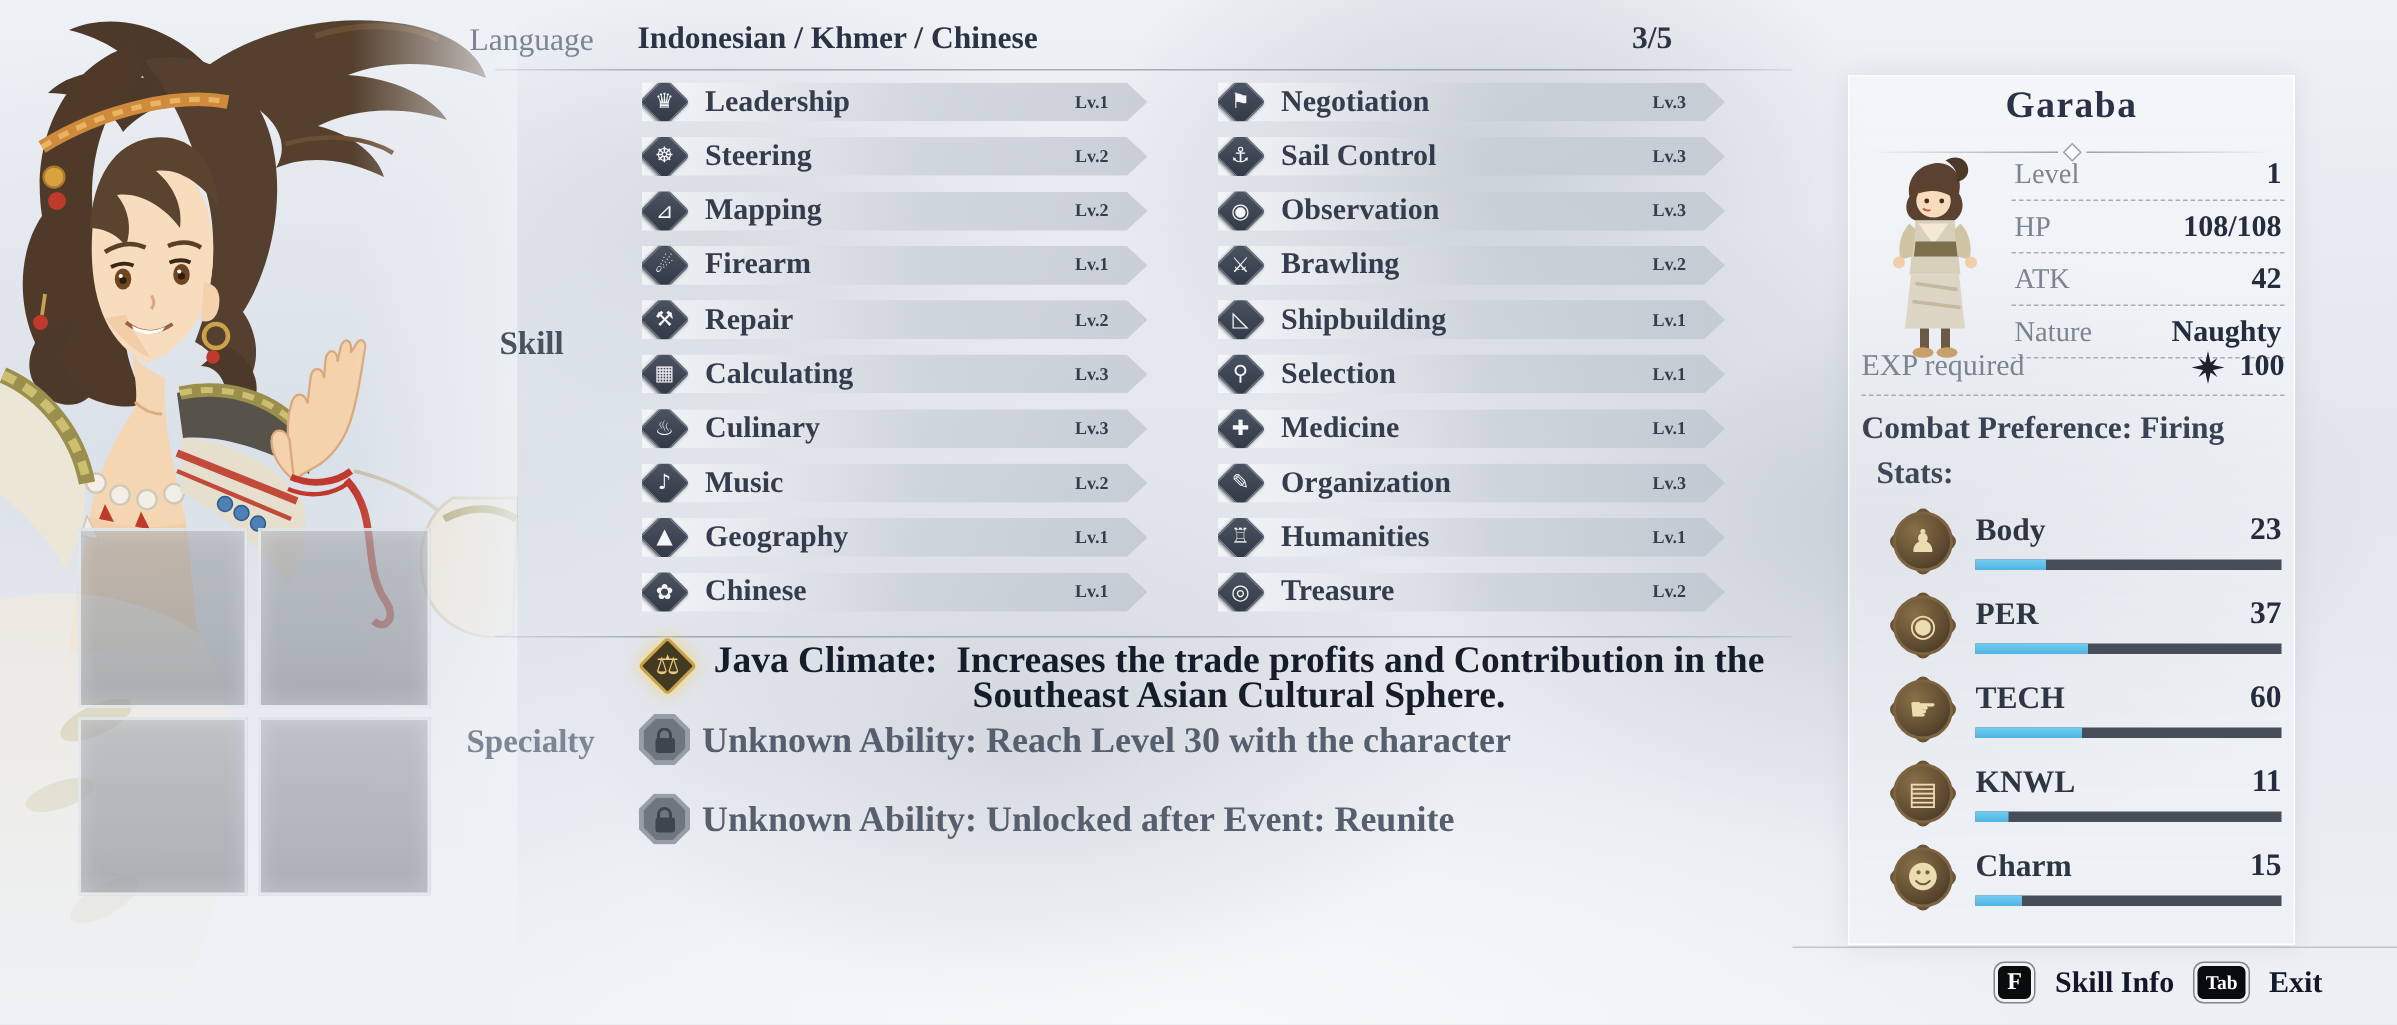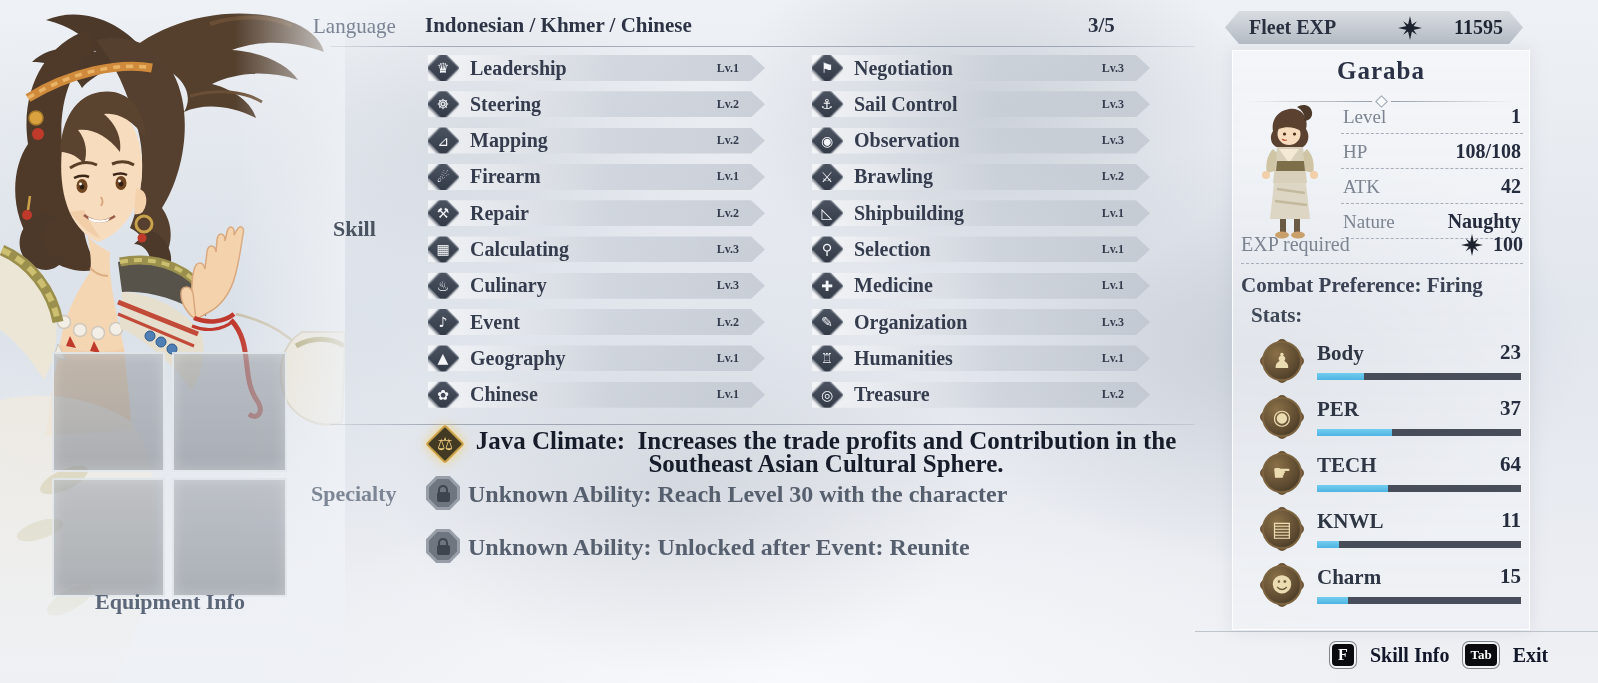--- a/index.html
+++ b/index.html
@@ -219,21 +219,20 @@
     <rect x="0" y="350" width="345" height="333" fill="url(#fadeB)"></rect>
     <rect x="235" y="0" width="110" height="683" fill="url(#fadeR)"></rect>
   </svg>
 
   <div class="abs equip-grid" id="equip-grid">
       <div class="equip-slot"></div>
       <div class="equip-slot"></div>
       <div class="equip-slot"></div>
       <div class="equip-slot"></div>
     </div>
-  <div class="abs equip-label">Equipment Info</div>
 
   <div class="abs lang-label">Language</div>
   <div class="abs lang-value">Indonesian / Khmer / Chinese</div>
   <div class="abs lang-count">3/5</div>
   <div class="abs hdivider" style="left:330px;top:46px;width:865px;"></div>
 
   <div class="abs section-label" style="left:333px;top:216px;">Skill</div>
   <div class="skill-col left" id="skill-col-left">
       <div class="skill-row">
         <span class="skill-icon">
@@ -281,21 +280,21 @@
         <span class="skill-icon">
           <span class="glyph">♨</span>
         </span>
         <span class="skill-name">Culinary</span>
         <span class="skill-level">Lv.3</span>
       </div>
       <div class="skill-row">
         <span class="skill-icon">
           <span class="glyph">♪</span>
         </span>
-        <span class="skill-name">Event</span>
+        <span class="skill-name">Music</span>
         <span class="skill-level">Lv.2</span>
       </div>
       <div class="skill-row">
         <span class="skill-icon">
           <span class="glyph">▲</span>
         </span>
         <span class="skill-name">Geography</span>
         <span class="skill-level">Lv.1</span>
       </div>
       <div class="skill-row">
@@ -389,28 +388,20 @@
       <div class="lock-badge" style="left: 426px; top: 476px;">
         <span class="lock-body"></span>
       </div>
       <div class="locked-text" style="left: 468px; top: 481px;">Unknown Ability: Reach Level 30 with the character</div>
       <div class="lock-badge" style="left: 426px; top: 529px;">
         <span class="lock-body"></span>
       </div>
       <div class="locked-text" style="left: 468px; top: 534px;">Unknown Ability: Unlocked after Event:  Reunite</div>
     </div>
 
-  <div class="abs fleet-badge">
-    <span class="fl-label">Fleet EXP</span>
-    <svg class="star-svg" viewBox="0 0 26 26">
-      <polygon points="13,0 15.4,10.6 26,13 15.4,15.4 13,26 10.6,15.4 0,13 10.6,10.6" fill="#1c222e"></polygon>
-      <polygon points="13,2.5 14.8,11.2 23.5,13 14.8,14.8 13,23.5 11.2,14.8 2.5,13 11.2,11.2" fill="#1c222e" transform="rotate(45 13 13)"></polygon>
-    </svg>
-    <span class="fl-value">11595</span>
-  </div>
 
   <div class="abs char-panel">
     <div class="char-title">Garaba</div>
     <div class="ornament">
       <span class="line"></span>
       <span class="gem"></span>
       <span class="line r"></span>
     </div>
 
     <svg class="char-sprite" viewBox="0 0 82 138" aria-hidden="true">
@@ -483,21 +474,21 @@
           <span class="stat-value">37</span>
           <div class="stat-bar">
             <div class="stat-fill" style="width: 37%;"></div>
           </div>
         </div>
         <div class="stat-row" style="top: 398px;">
           <span class="stat-icon">
             <span class="glyph">☛</span>
           </span>
           <span class="stat-label">TECH</span>
-          <span class="stat-value">64</span>
+          <span class="stat-value">60</span>
           <div class="stat-bar">
             <div class="stat-fill" style="width: 35%;"></div>
           </div>
         </div>
         <div class="stat-row" style="top: 454px;">
           <span class="stat-icon">
             <span class="glyph">▤</span>
           </span>
           <span class="stat-label">KNWL</span>
           <span class="stat-value">11</span>

